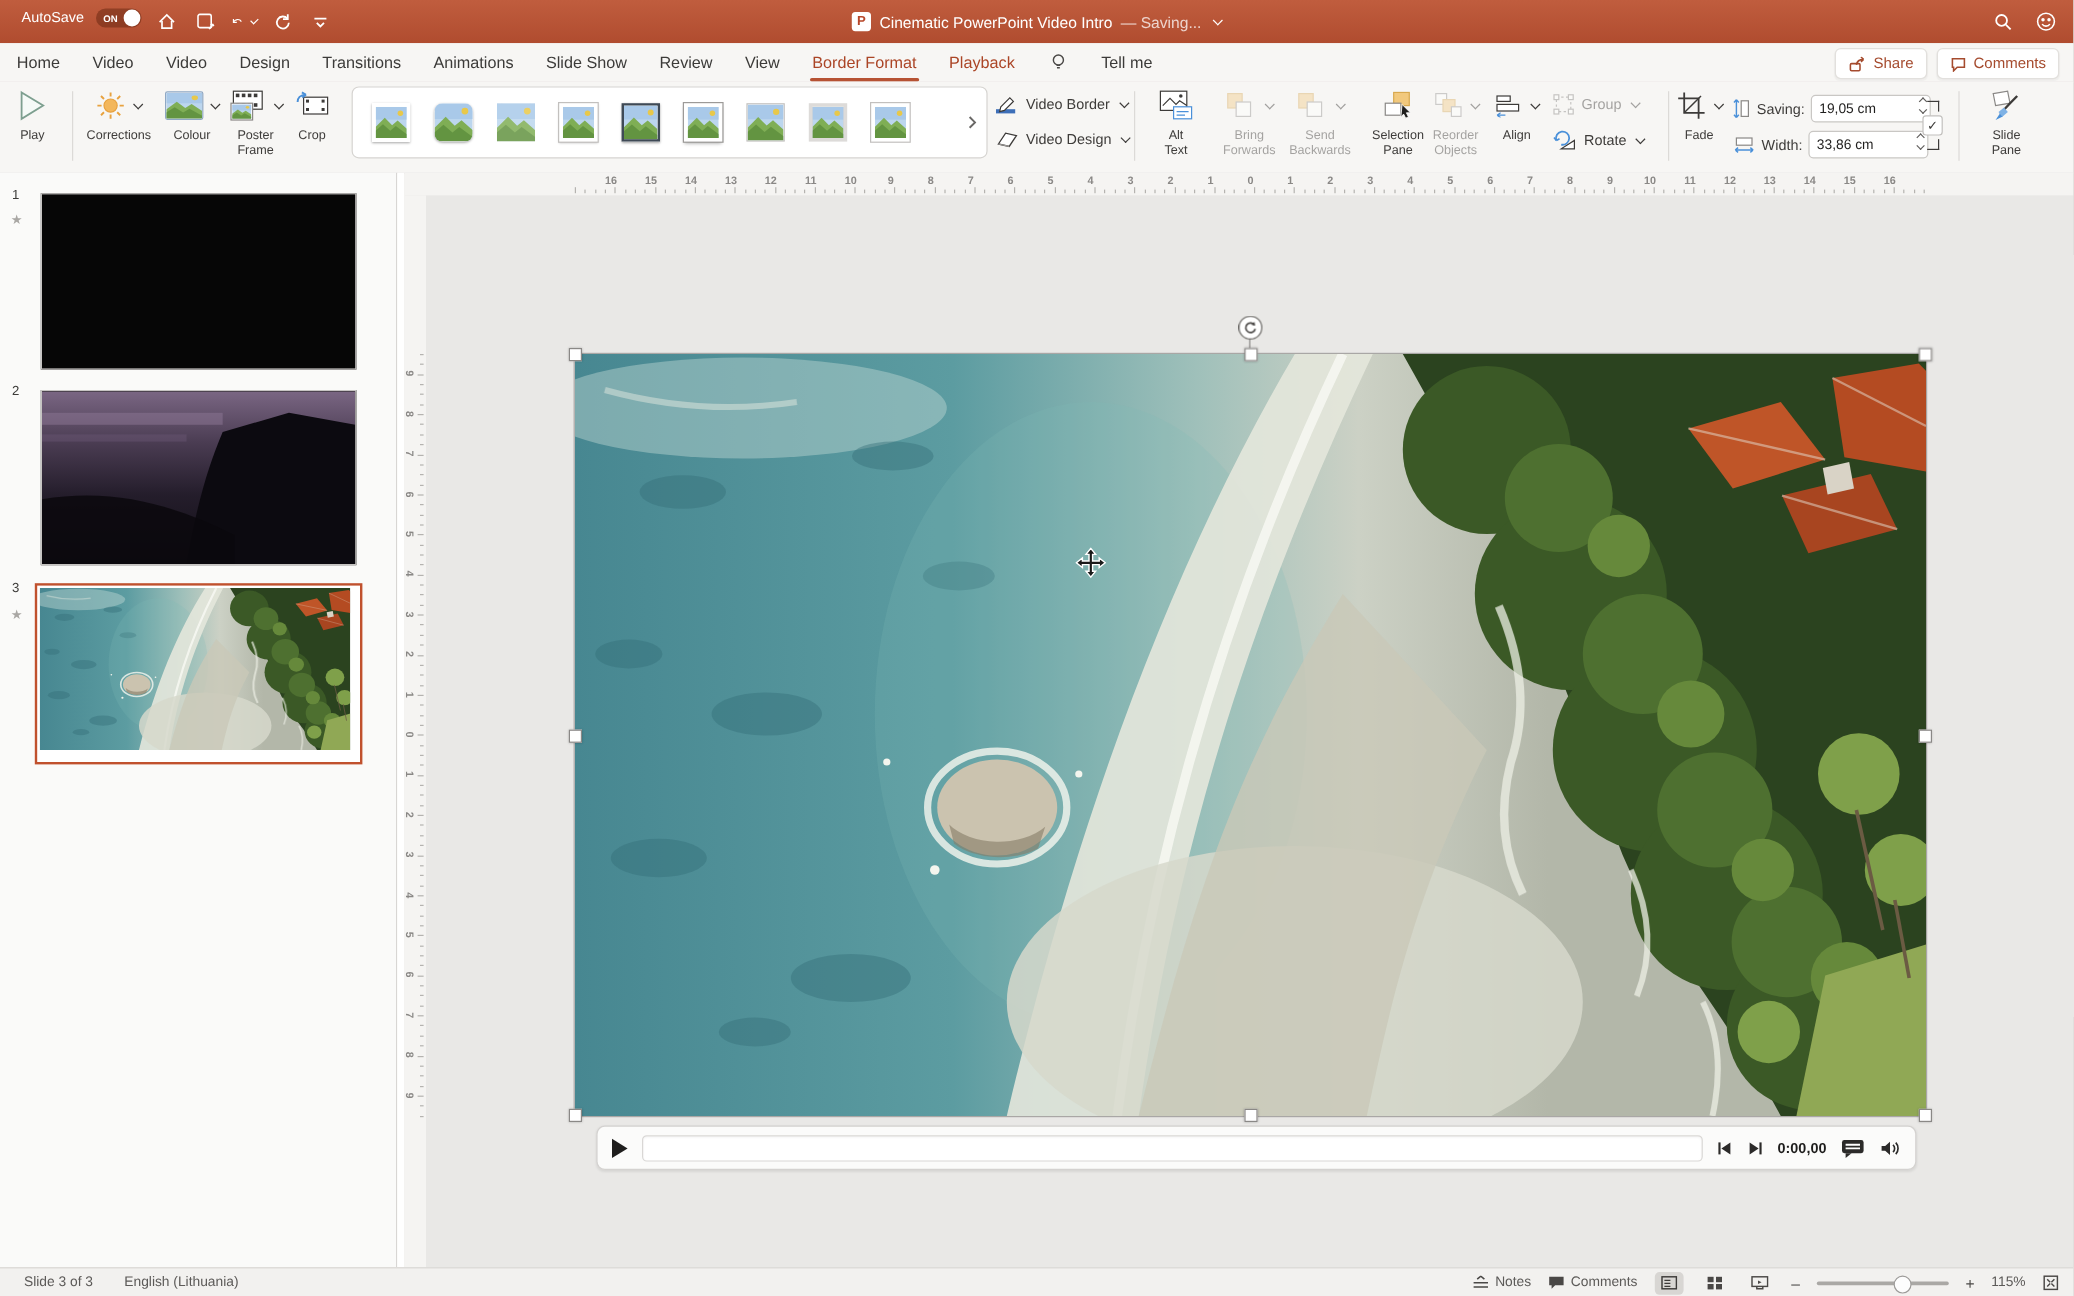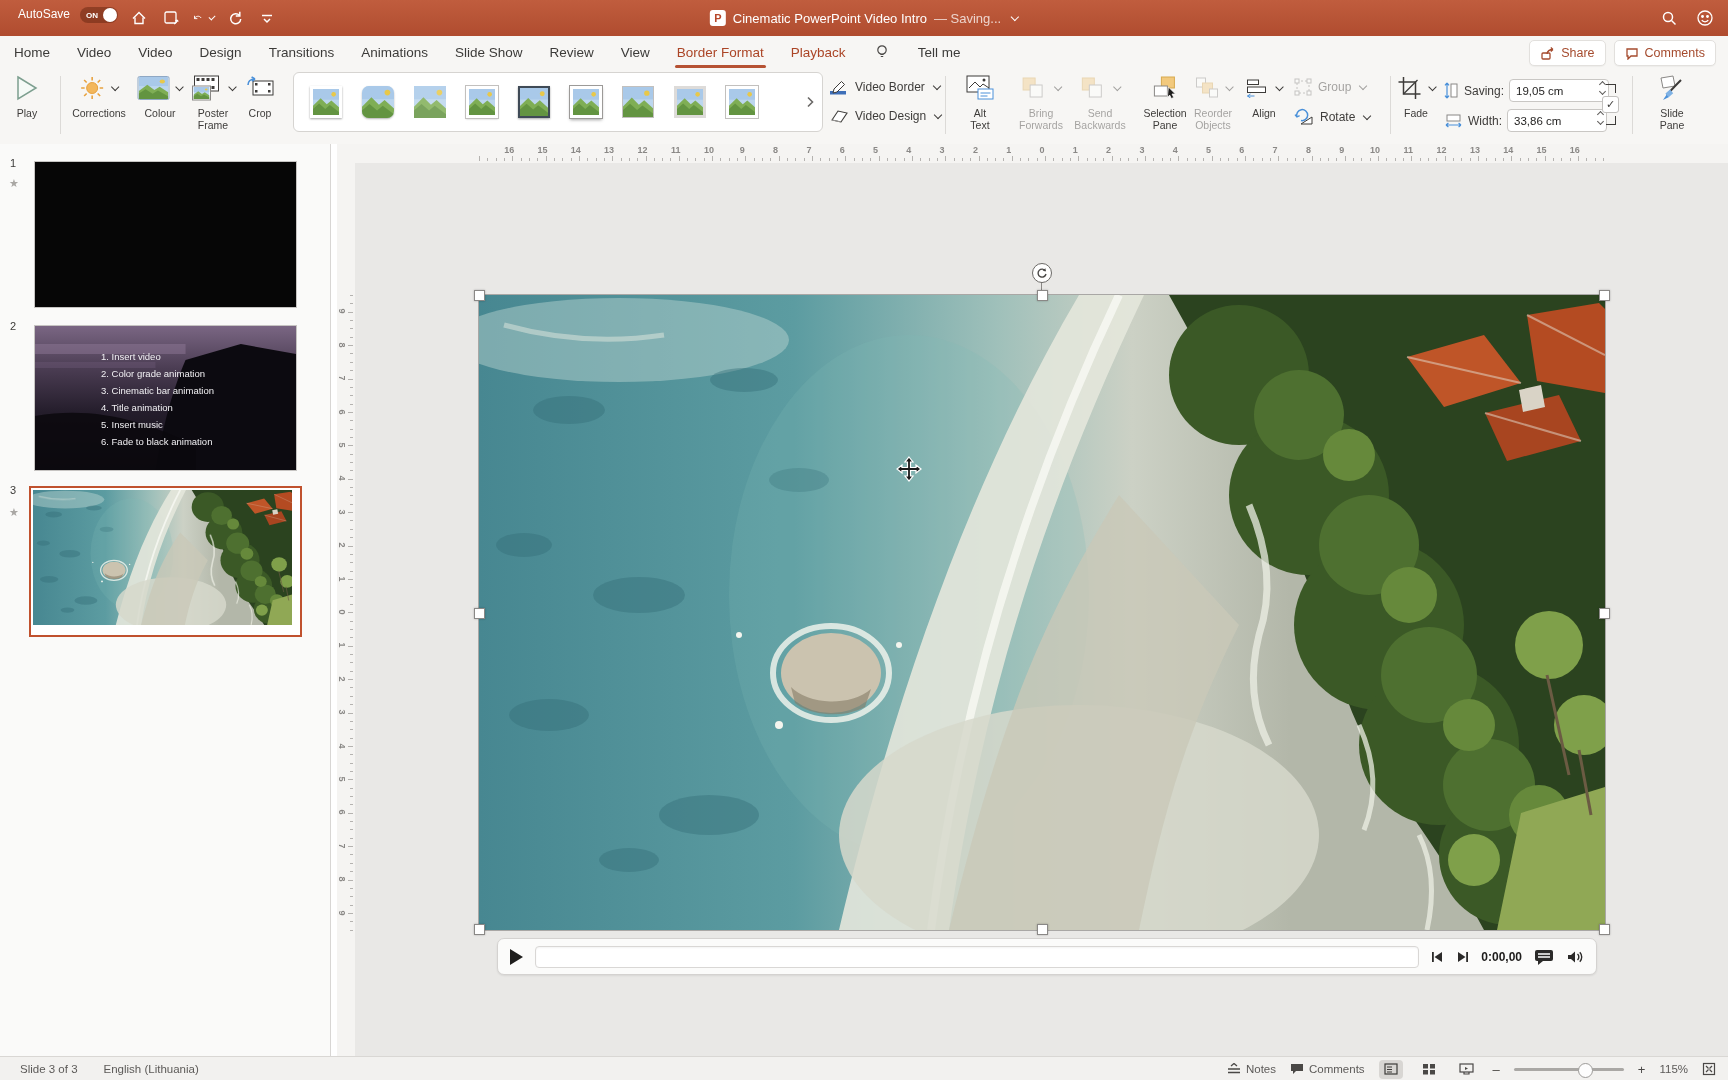--- a/index.html
+++ b/index.html
@@ -666,28 +666,20 @@
   <div id="thumb-panel">
     <span class="slide-num" style="top:13px">1</span>
     <span class="slide-star" style="top:33px">★</span>
     <div class="thumb" style="left:34px;top:17px;width:261px;height:145px;background:#060606"></div>
 
     <span class="slide-num" style="top:176px">2</span>
     <div class="thumb" style="left:34px;top:181px;width:261px;height:144px">
       <svg width="261" height="144" viewBox="0 0 260 144" preserveAspectRatio="none">
           <use href="#dusk"></use>
         </svg>
-      <div id="thumb2-list">
-        <div>1. Insert video</div>
-        <div>2. Color grade animation</div>
-        <div>3. Cinematic bar animation</div>
-        <div>4. Title animation</div>
-        <div>5. Insert music</div>
-        <div>6. Fade to black animation</div>
-      </div>
     </div>
 
     <span class="slide-num" style="top:340px">3</span>
     <span class="slide-star" style="top:362px">★</span>
     <div id="thumb3-frame" style="top:342px">
       <svg width="259" height="135" viewBox="0 0 1126 635" preserveAspectRatio="none">
           <use href="#beach"></use>
         </svg>
     </div>
   </div>

